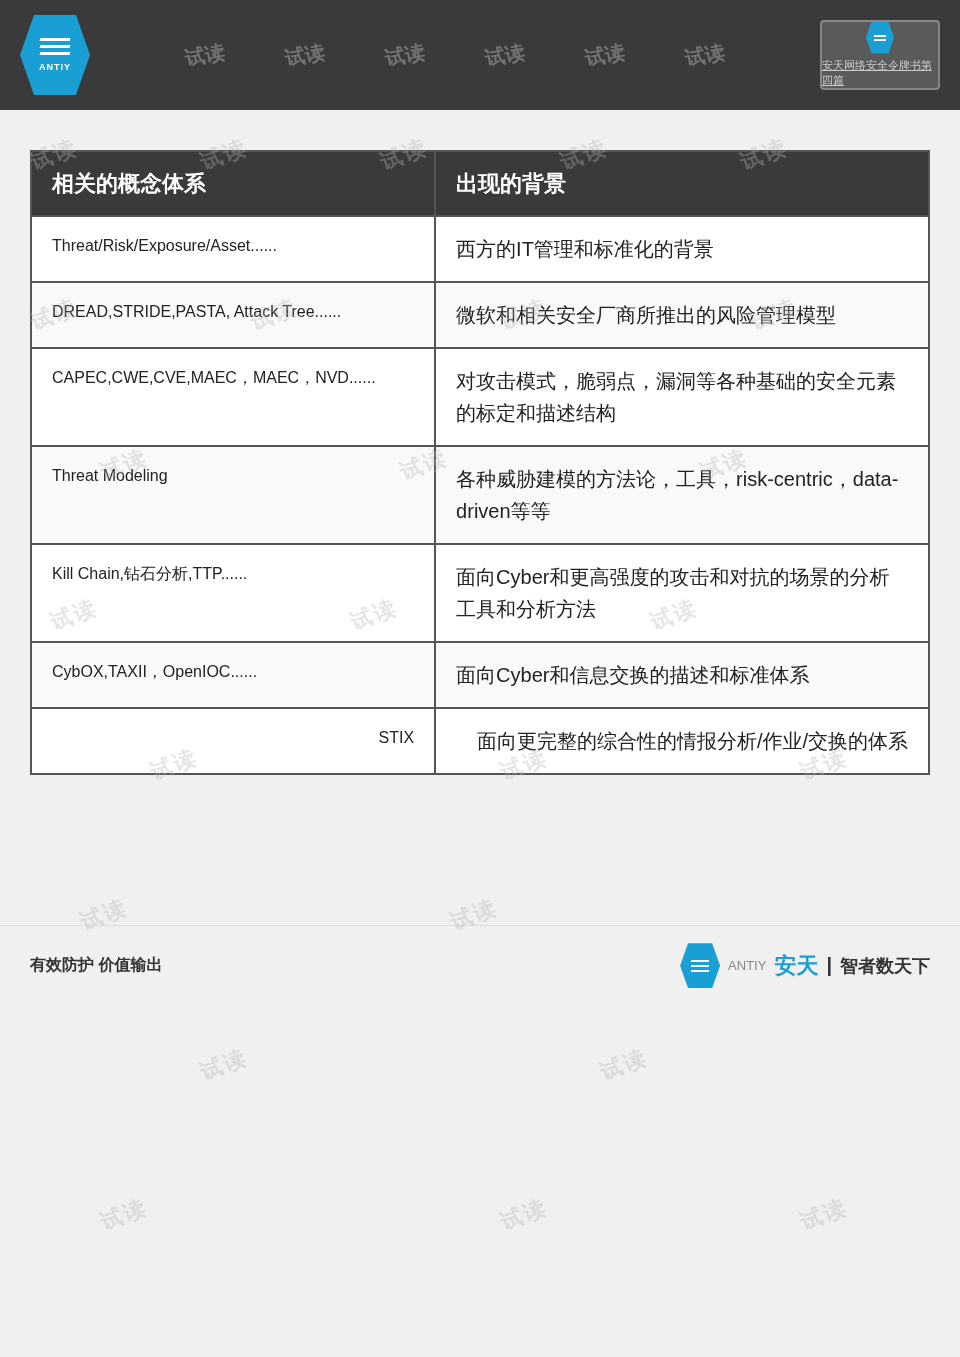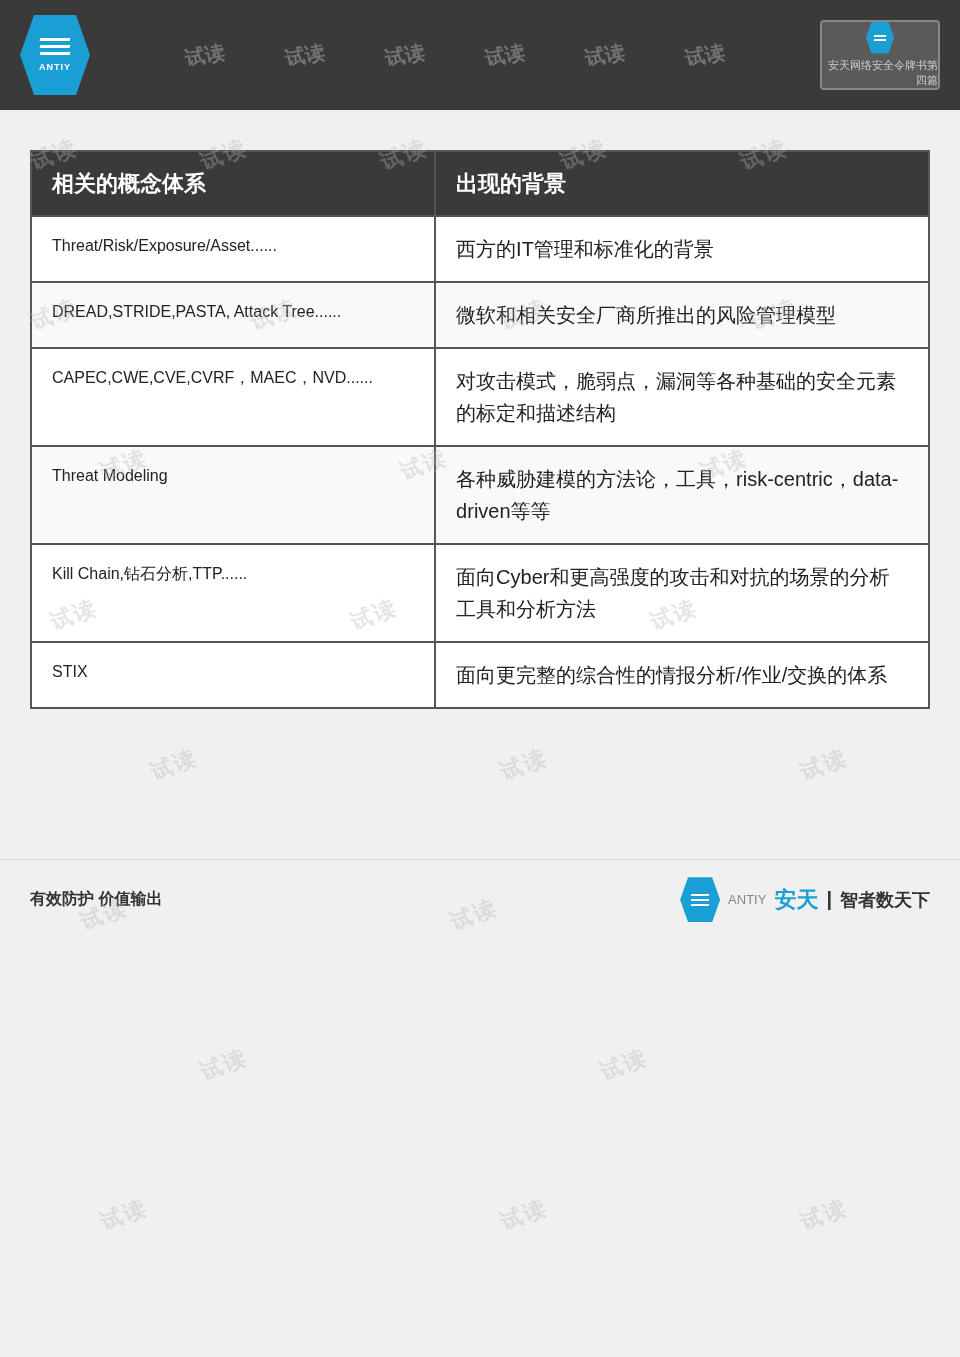--- a/index.html
+++ b/index.html
@@ -108,22 +108,23 @@
       border: 2px solid #888;
       display: flex;
       align-items: center;
       justify-content: center;
       border-radius: 4px;
     }
 
     .header-right-logo-text {
       color: #ccc;
       font-size: 11px;
-      text-align: right;
+      text-align: left;
       line-height: 1.4;
+      text-decoration: underline;
     }
 
     
     .main-content {
       padding: 40px 30px 30px 30px;
       background: #f0f0f0;
     }
 
     
     .data-table {
@@ -132,20 +133,21 @@
       background: white;
       border: 2px solid #555;
     }
 
     .data-table tr {
       border-bottom: 2px solid #555;
     }
 
     .data-table tr:last-child {
       border-bottom: none;
+      text-align: right;
     }
 
     .data-table td {
       padding: 16px 20px;
       vertical-align: top;
       border-right: 2px solid #555;
       line-height: 1.6;
     }
 
     .data-table td:last-child {
@@ -344,21 +346,21 @@
       <td class="col-left">
         <span>DREAD,STRIDE,PASTA, Attack Tree......</span>
       </td>
       <td class="col-right">
         <span>微软和相关安全厂商所推出的风险管理模型</span>
       </td>
     </tr>
 
     <tr class="row-normal">
       <td class="col-left">
-        <span>CAPEC,CWE,CVE,CVRF，MAEC，NVD......</span>
+        <span>CAPEC,CWE,CVE,MAEC，MAEC，NVD......</span>
       </td>
       <td class="col-right">
         <span>对攻击模式，脆弱点，漏洞等各种基础的安全元素的标定和描述结构</span>
       </td>
     </tr>
 
     <tr class="row-alt">
       <td class="col-left">
         <span>Threat Modeling</span>
       </td>
@@ -369,20 +371,28 @@
 
     <tr class="row-normal">
       <td class="col-left">
         <span>Kill Chain,钻石分析,TTP......</span>
       </td>
       <td class="col-right">
         <span>面向Cyber和更高强度的攻击和对抗的场景的分析工具和分析方法</span>
       </td>
     </tr>
 
+    <tr class="row-alt">
+      <td class="col-left">
+        <span>CybOX,TAXII，OpenIOC......</span>
+      </td>
+      <td class="col-right">
+        <span>面向Cyber和信息交换的描述和标准体系</span>
+      </td>
+    </tr>
 
     <tr class="row-normal">
       <td class="col-left">
         <span>STIX</span>
       </td>
       <td class="col-right">
         <span>面向更完整的综合性的情报分析/作业/交换的体系</span>
       </td>
     </tr>
   </tbody>

